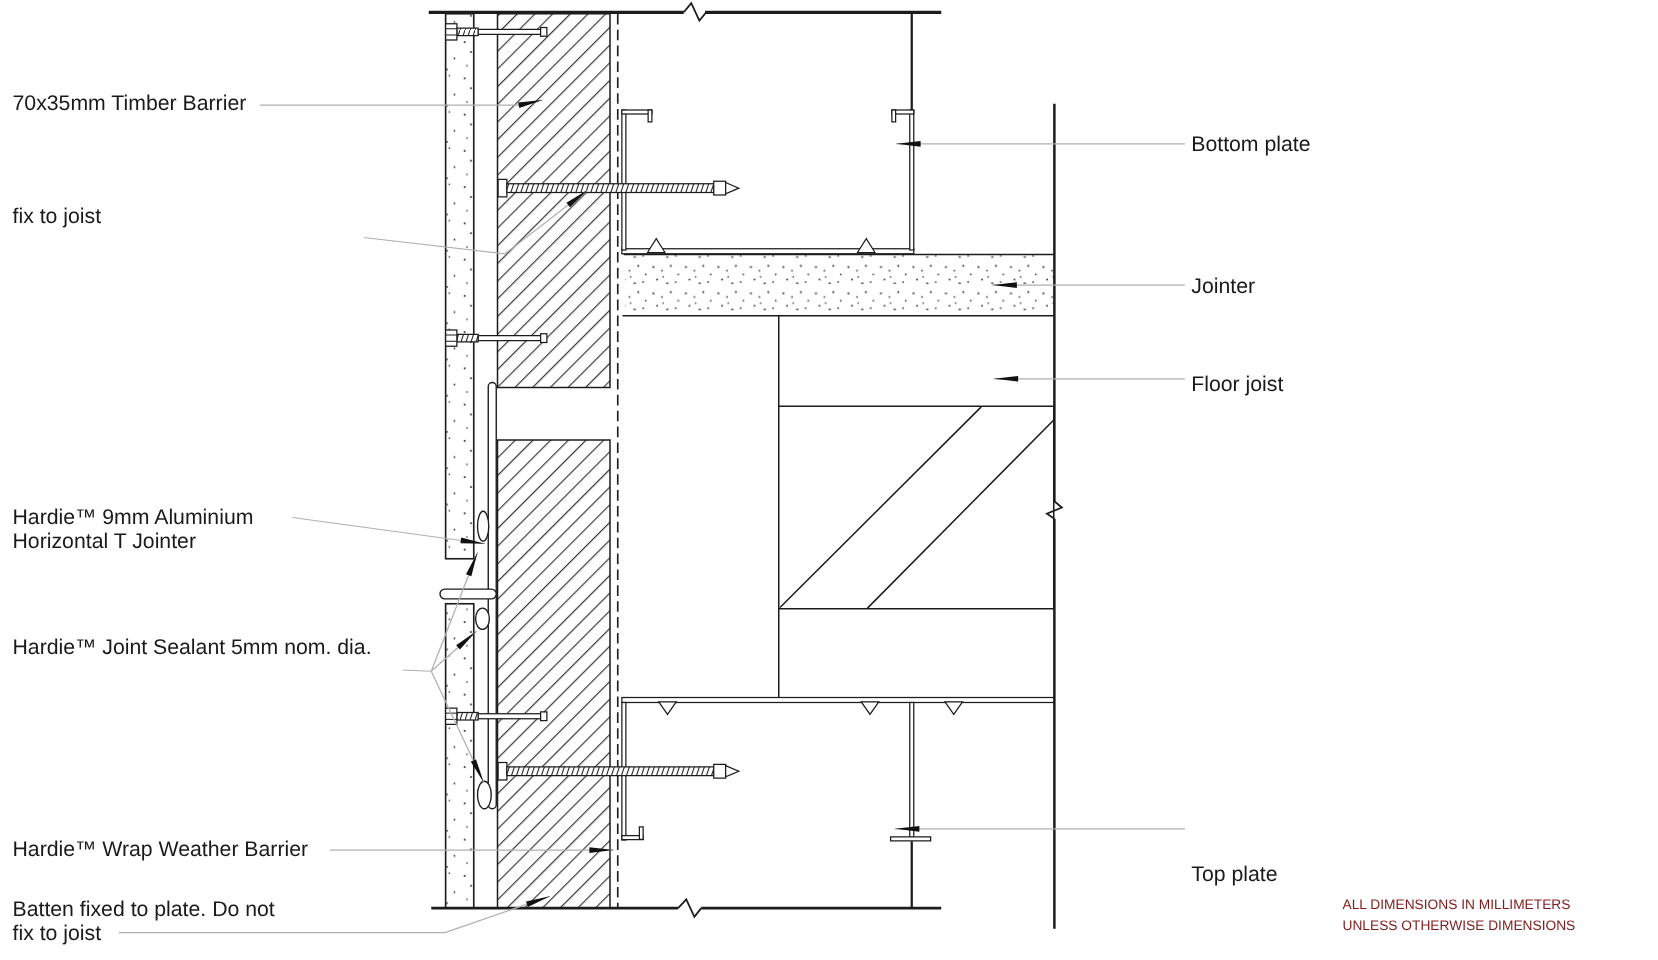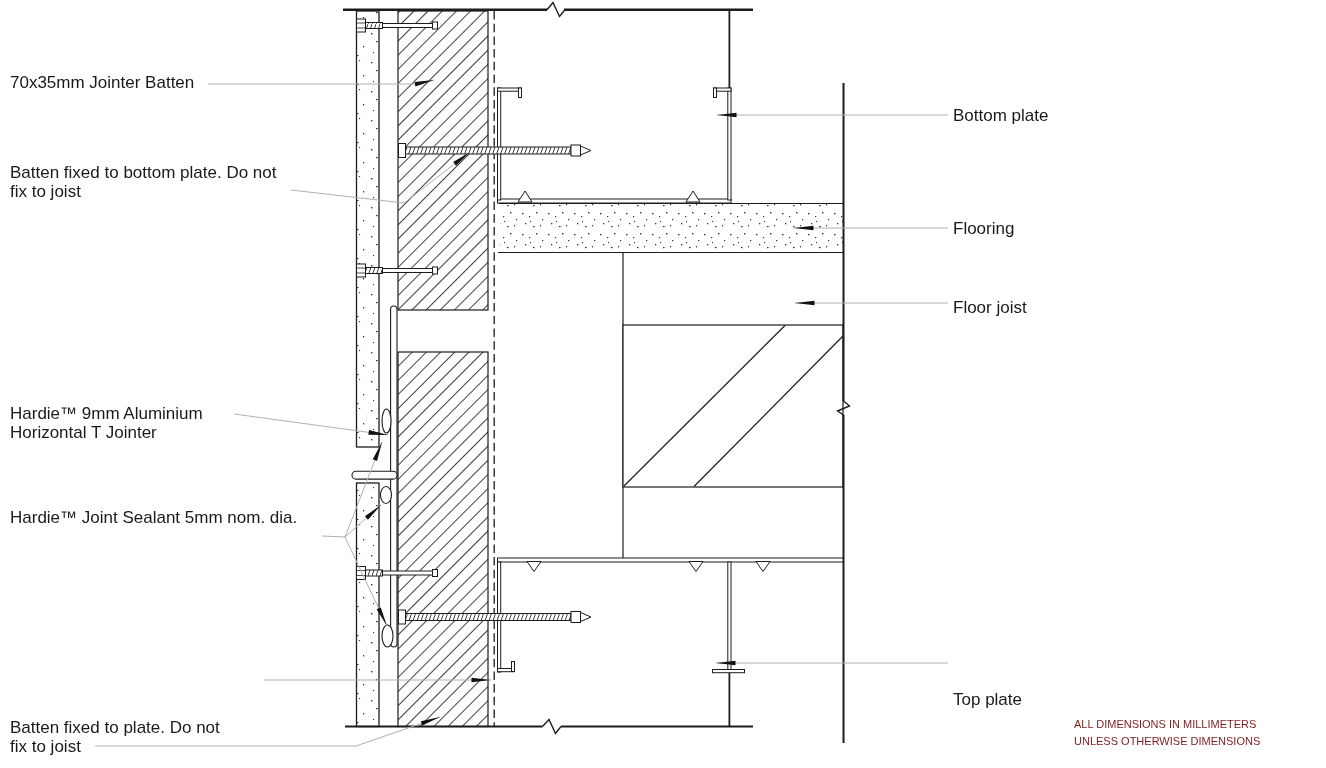--- a/index.html
+++ b/index.html
@@ -180,42 +180,44 @@
     <path d="M264,680 L491,680" marker-end="url(#ah)"></path>
     <path d="M95,746 L356,746 L440,717" marker-end="url(#ah)"></path>
     <path d="M948,115 L717,115" marker-end="url(#ah)"></path>
     <path d="M948,228 L794,228" marker-end="url(#ah)"></path>
     <path d="M948,303 L795,303" marker-end="url(#ah)"></path>
     <path d="M948,663 L716,663" marker-end="url(#ah)"></path>
   </g>
 </svg>
 
 <div class="lbl" style="left:10px;top:73px">
-  <span>70x35mm Jointer Batten</span>
+  <span>70x35mm Timber Barrier</span>
 </div>
 <div class="lbl" style="left:10px;top:163px">
-  <span>Batten fixed to bottom plate. Do not</span>
   <span>fix to joist</span>
 </div>
 <div class="lbl" style="left:10px;top:404px">
   <span>Hardie™ 9mm Aluminium</span>
   <span>Horizontal T Jointer</span>
 </div>
 <div class="lbl" style="left:10px;top:508px">
   <span>Hardie™ Joint Sealant 5mm nom. dia.</span>
 </div>
+<div class="lbl" style="left:10px;top:670px">
+  <span>Hardie™ Wrap Weather Barrier</span>
+</div>
 <div class="lbl" style="left:10px;top:718px">
   <span>Batten fixed to plate. Do not</span>
   <span>fix to joist</span>
 </div>
 <div class="lbl" style="left:953px;top:106px">
   <span>Bottom plate</span>
 </div>
 <div class="lbl" style="left:953px;top:219px">
-  <span>Flooring</span>
+  <span>Jointer</span>
 </div>
 <div class="lbl" style="left:953px;top:298px">
   <span>Floor joist</span>
 </div>
 <div class="lbl" style="left:953px;top:690px">
   <span>Top plate</span>
 </div>
 <div class="note" style="left:1057px;top:716px">
   <span style="display:block">ALL DIMENSIONS IN MILLIMETERS</span>
   <span style="display:block">UNLESS OTHERWISE DIMENSIONS</span>

